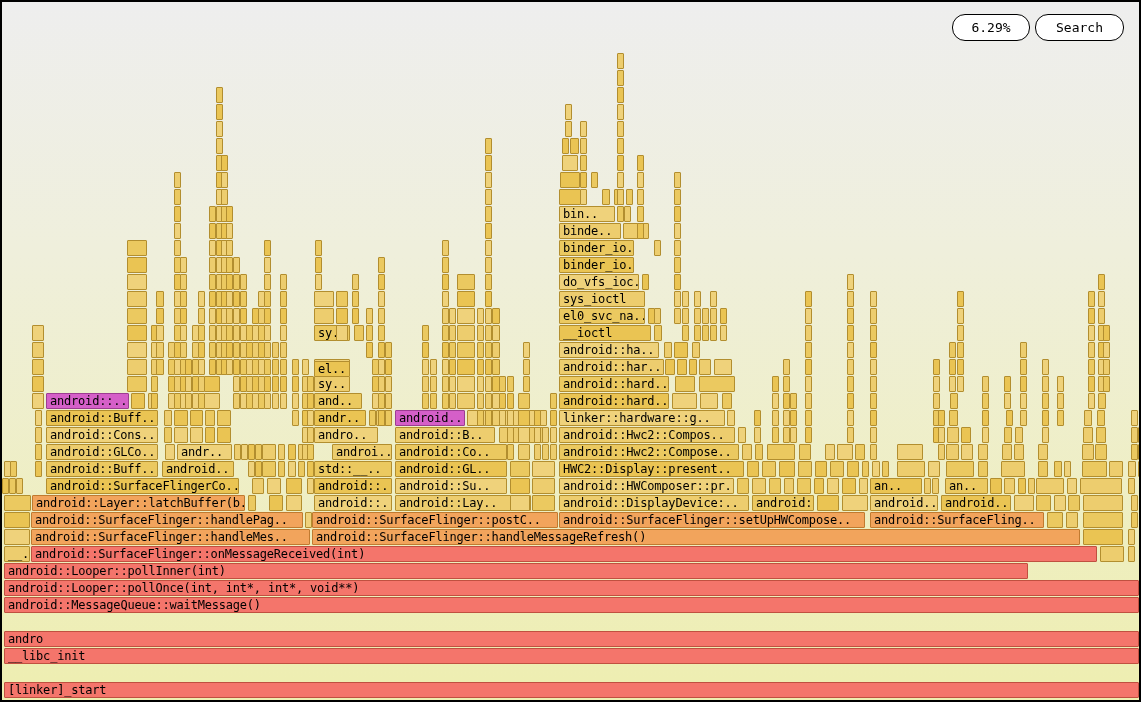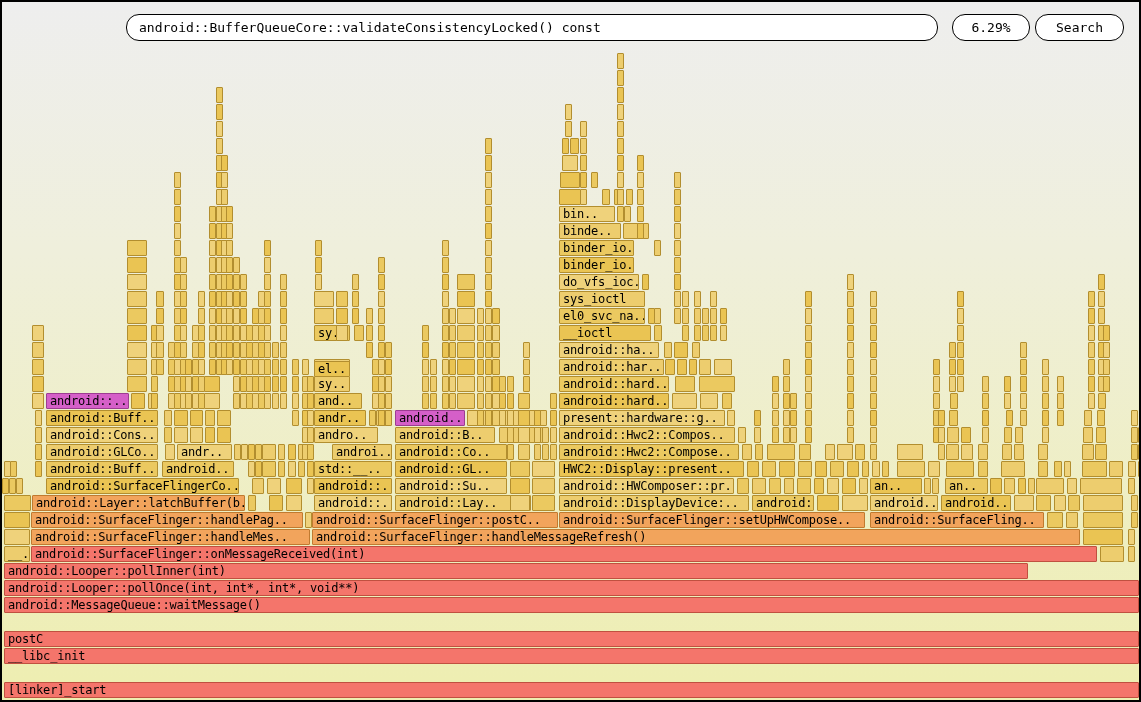--- a/index.html
+++ b/index.html
@@ -30,21 +30,21 @@
   .fr.r{border-color:#c05040;}
   .fr.p{border-color:#9c3d92;}
 </style>
 </head>
 <body>
 
 <div id="page">
   <div id="flame">
       <div class="fr r" style="left: 2px; top: 680px; width: 1135px; height: 16px; background: rgb(244, 117, 107);">[linker]_start</div>
       <div class="fr r" style="left: 2px; top: 646px; width: 1135px; height: 16px; background: rgb(244, 117, 107);">__libc_init</div>
-      <div class="fr r" style="left: 2px; top: 629px; width: 1135px; height: 16px; background: rgb(244, 117, 107);">postC</div>
+      <div class="fr r" style="left: 2px; top: 629px; width: 1135px; height: 16px; background: rgb(244, 117, 107);">andro</div>
       <div class="fr r" style="left: 2px; top: 595px; width: 1135px; height: 16px; background: rgb(244, 117, 107);">android::MessageQueue::waitMessage()</div>
       <div class="fr r" style="left: 2px; top: 578px; width: 1135px; height: 16px; background: rgb(244, 117, 107);">android::Looper::pollOnce(int, int*, int*, void**)</div>
       <div class="fr r" style="left: 2px; top: 561px; width: 1024px; height: 16px; background: rgb(244, 117, 107);">android::Looper::pollInner(int)</div>
       <div class="fr r" style="left: 29px; top: 544px; width: 1066px; height: 16px; background: rgb(244, 117, 107);">android::SurfaceFlinger::onMessageReceived(int)</div>
       <div class="fr y" style="left: 2px; top: 544px; width: 26px; height: 16px; background: rgb(237, 205, 110);">__.</div>
       <div class="fr y" style="left: 1098px; top: 544px; width: 24px; height: 16px; background: rgb(237, 205, 110);"></div>
       <div class="fr y" style="left: 1126px; top: 544px; width: 7px; height: 16px; background: rgb(237, 205, 110);"></div>
       <div class="fr y" style="left: 2px; top: 527px; width: 26px; height: 16px; background: rgb(239, 210, 123);"></div>
       <div class="fr o" style="left: 29px; top: 527px; width: 279px; height: 16px; background: rgb(242, 164, 92);">android::SurfaceFlinger::handleMes..</div>
       <div class="fr o" style="left: 310px; top: 527px; width: 768px; height: 16px; background: rgb(242, 164, 92);">android::SurfaceFlinger::handleMessageRefresh()</div>
@@ -205,21 +205,21 @@
       <div class="fr y" style="left: 172px; top: 408px; width: 14px; height: 16px; background: rgb(234, 196, 83);"></div>
       <div class="fr y" style="left: 188px; top: 408px; width: 13px; height: 16px; background: rgb(234, 196, 83);"></div>
       <div class="fr y" style="left: 203px; top: 408px; width: 10px; height: 16px; background: rgb(235, 201, 96);"></div>
       <div class="fr y" style="left: 215px; top: 408px; width: 14px; height: 16px; background: rgb(235, 201, 96);"></div>
       <div class="fr y" style="left: 312px; top: 408px; width: 52px; height: 16px; background: rgb(234, 196, 83);">andr..</div>
       <div class="fr y" style="left: 367px; top: 408px; width: 5px; height: 16px; background: rgb(235, 201, 96);"></div>
       <div class="fr y" style="left: 374px; top: 408px; width: 5px; height: 16px; background: rgb(237, 205, 110);"></div>
       <div class="fr y" style="left: 381px; top: 408px; width: 8px; height: 16px; background: rgb(239, 210, 123);"></div>
       <div class="fr p" style="left: 393px; top: 408px; width: 70px; height: 16px; background: rgb(213, 95, 200);">android..</div>
       <div class="fr y" style="left: 465px; top: 408px; width: 80px; height: 16px; background: rgb(239, 210, 123);"></div>
-      <div class="fr y" style="left: 557px; top: 408px; width: 166px; height: 16px; background: rgb(239, 210, 123);">present::hardware::g..</div>
+      <div class="fr y" style="left: 557px; top: 408px; width: 166px; height: 16px; background: rgb(239, 210, 123);">linker::hardware::g..</div>
       <div class="fr y" style="left: 725px; top: 408px; width: 8px; height: 16px; background: rgb(239, 210, 123);"></div>
       <div class="fr y" style="left: 947px; top: 408px; width: 9px; height: 16px; background: rgb(235, 201, 96);"></div>
       <div class="fr y" style="left: 1004px; top: 408px; width: 7px; height: 16px; background: rgb(234, 196, 83);"></div>
       <div class="fr y" style="left: 1082px; top: 408px; width: 8px; height: 16px; background: rgb(237, 205, 110);"></div>
       <div class="fr y" style="left: 1095px; top: 408px; width: 8px; height: 16px; background: rgb(235, 201, 96);"></div>
       <div class="fr y" style="left: 1129px; top: 408px; width: 4px; height: 16px; background: rgb(239, 210, 123);"></div>
       <div class="fr p" style="left: 44px; top: 391px; width: 83px; height: 16px; background: rgb(213, 95, 200);">android::..</div>
       <div class="fr y" style="left: 129px; top: 391px; width: 14px; height: 16px; background: rgb(234, 196, 83);"></div>
       <div class="fr y" style="left: 146px; top: 391px; width: 4px; height: 16px; background: rgb(239, 210, 123);"></div>
       <div class="fr y" style="left: 312px; top: 391px; width: 48px; height: 16px; background: rgb(235, 201, 96);">and..</div>
@@ -723,16 +723,15 @@
       <div class="fr y" style="left: 1096px; top: 306px; width: 4px; height: 16px; background: rgb(237, 205, 110);"></div>
       <div class="fr y" style="left: 1096px; top: 289px; width: 4px; height: 16px; background: rgb(239, 210, 123);"></div>
       <div class="fr y" style="left: 1096px; top: 272px; width: 4px; height: 16px; background: rgb(234, 196, 83);"></div>
       <div class="fr y" style="left: 1101px; top: 374px; width: 4px; height: 16px; background: rgb(235, 201, 96);"></div>
       <div class="fr y" style="left: 1101px; top: 357px; width: 4px; height: 16px; background: rgb(237, 205, 110);"></div>
       <div class="fr y" style="left: 1101px; top: 340px; width: 4px; height: 16px; background: rgb(239, 210, 123);"></div>
       <div class="fr y" style="left: 1101px; top: 323px; width: 4px; height: 16px; background: rgb(234, 196, 83);"></div>
       <div class="fr y" style="left: 1136px; top: 442px; width: 3px; height: 16px; background: rgb(237, 205, 110);"></div>
       <div class="fr y" style="left: 1136px; top: 425px; width: 3px; height: 16px; background: rgb(239, 210, 123);"></div>
     </div>
-  <input id="search-box" class="ctl" type="text" value="android::BufferQueueCore::validateConsistencyLocked() const" style="">
   <div id="pct-box" class="ctl">6.29%</div>
   <div id="search-btn" class="ctl">Search</div>
 </div>
 
 </body></html>

